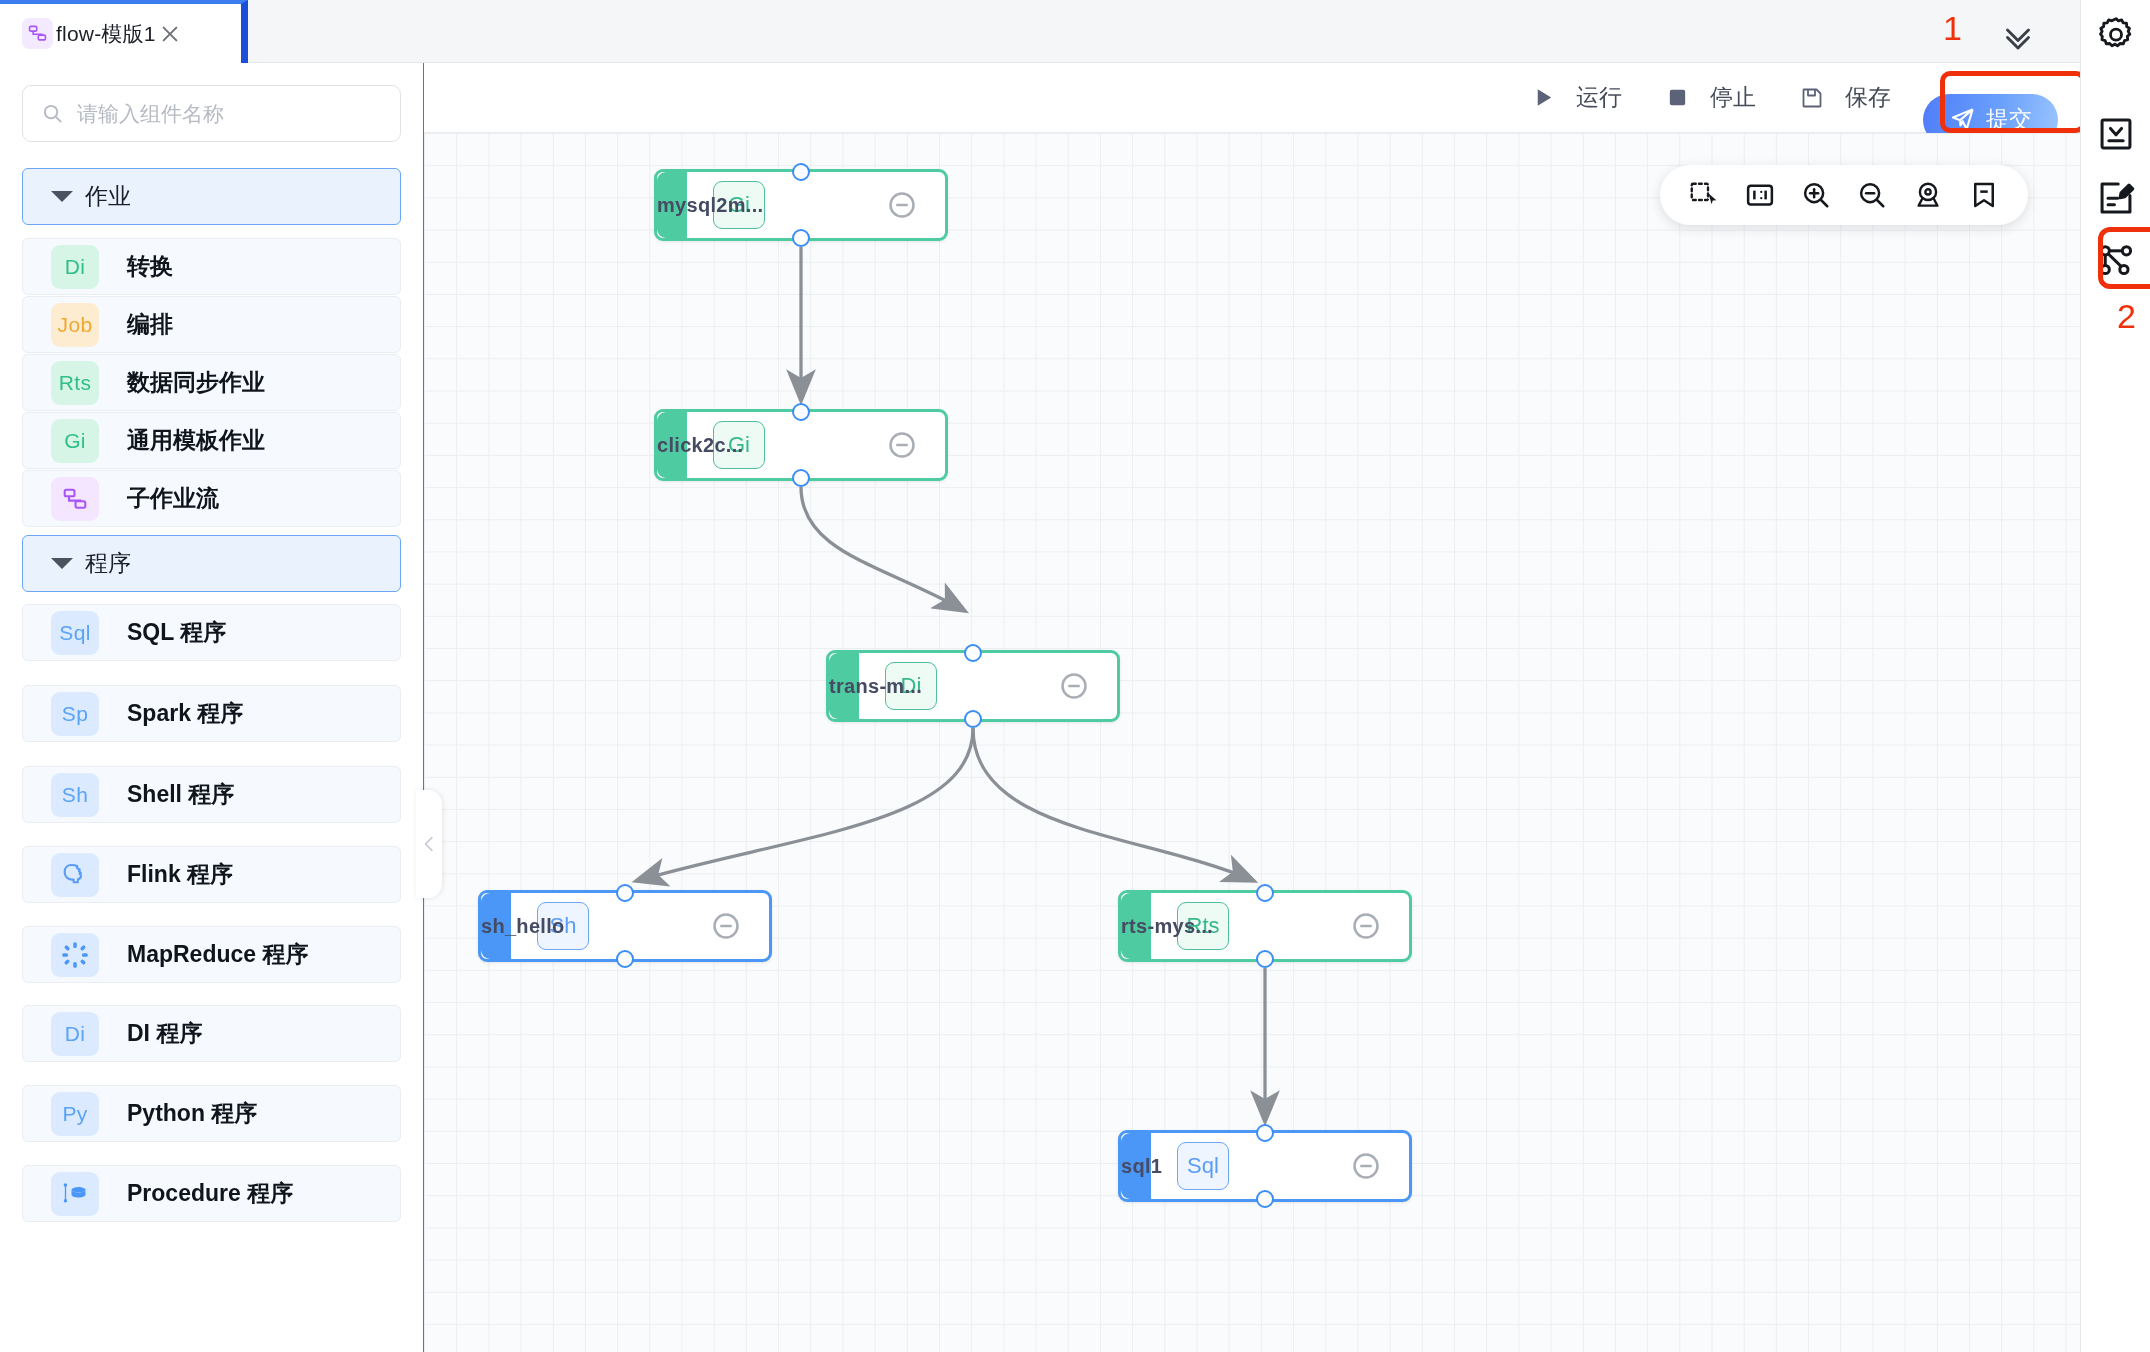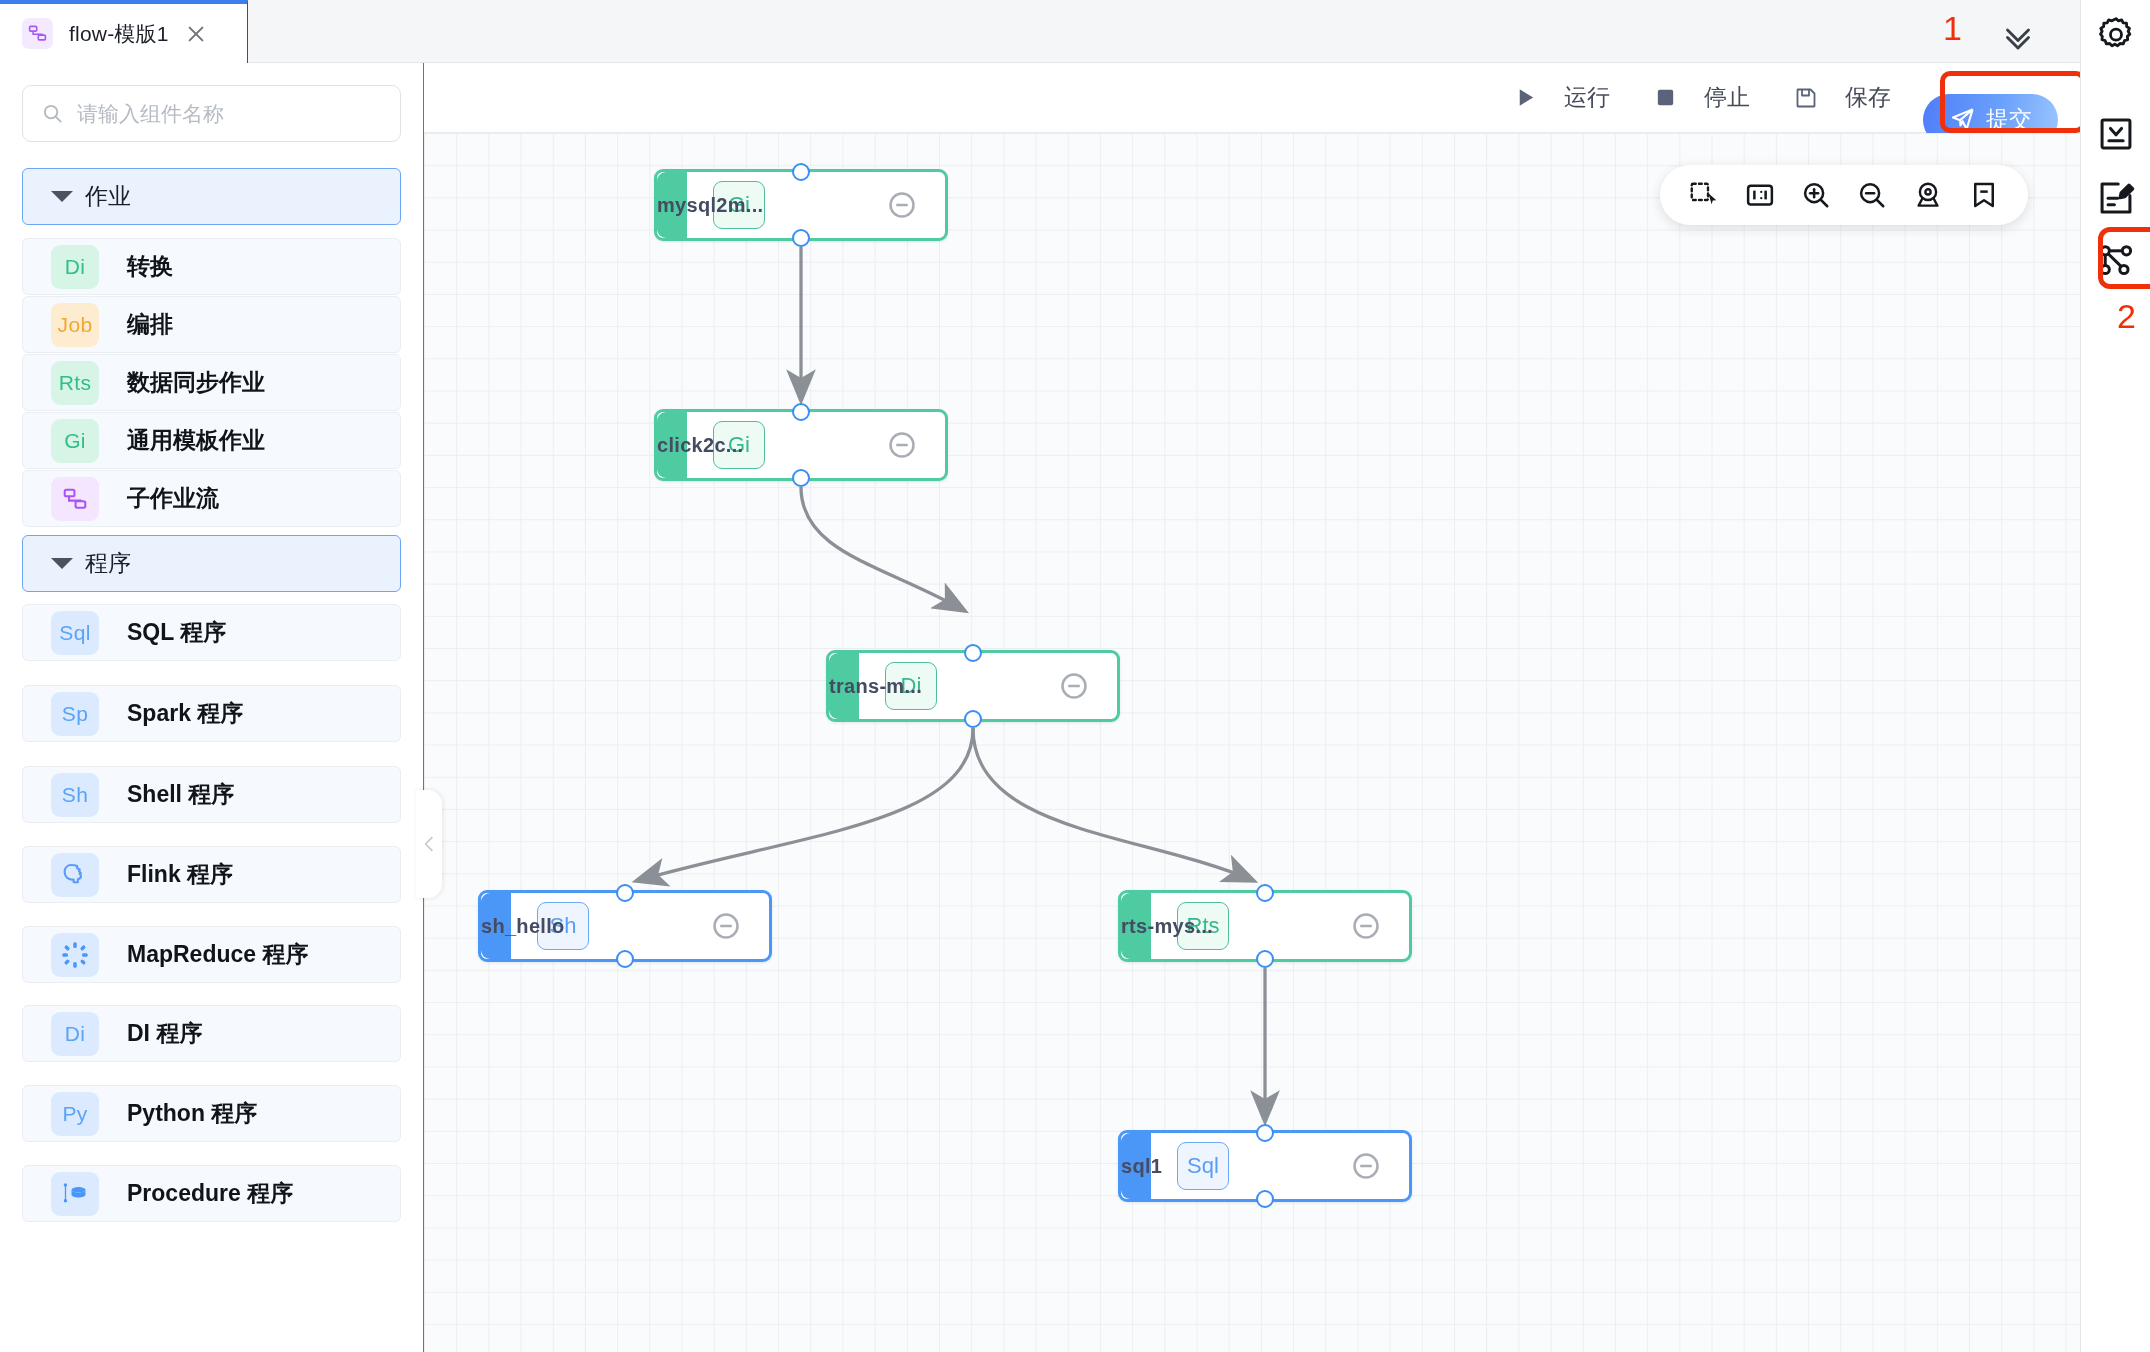--- a/index.html
+++ b/index.html
@@ -12,22 +12,22 @@
   #app { position: relative; width: 2150px; height: 1352px; }
 
   
   .tabstrip {
     position: absolute; left: 0; top: 0; width: 2080px; height: 63px;
     background: #f5f6f8; border-bottom: 1px solid #e4e6ea;
   }
   .tab {
     position: absolute; left: 0; top: 0; width: 248px; height: 63px;
     background: #fff; border-top: 4px solid #3c7df0;
-    border-right: 1px solid #1d4ed8;
-    display: flex; align-items: center; gap: 16px; padding: 0 18px 0 22px;
+    border-right: 7px solid #1d4ed8;
+    display: flex; align-items: center; gap: 3px; padding: 0 18px 0 22px;
   }
   .tab-icon {
     width: 31px; height: 31px; border-radius: 7px; background: #f3eaff;
     display: flex; align-items: center; justify-content: center; flex: none;
   }
   .tab-title {
     font-size: 21px; color: #1b1f27; white-space: nowrap;
     letter-spacing: .2px;
   }
   .tab-close {
@@ -102,21 +102,21 @@
   }
 
   
   .canvas-toolbar {
     position: absolute; left: 424px; top: 63px; width: 1656px; height: 70px;
     background: #fff; border-bottom: 1px solid #e9ebef;
     display: flex; align-items: center; justify-content: flex-end; gap: 0;
     padding-right: 22px;
   }
   .tb-btn {
-    display: flex; align-items: center; gap: 27px; padding: 0 22px;
+    display: flex; align-items: center; gap: 21px; padding: 0 22px;
     height: 48px; cursor: pointer; font-size: 23px; color: #454b58;
   }
   .tb-submit {
     display: flex; align-items: center; gap: 10px;
     height: 52px; padding: 0 26px; border-radius: 26px; cursor: pointer;
     background: linear-gradient(100deg,#4f7dfa 0%,#6aa0fb 55%,#9bc5ff 100%);
     color: #fff; font-size: 23px; margin-left: 10px; margin-top: 44px;
   }
   .anno-box-submit {
     position: absolute; left: 1940px; top: 71px; width: 146px; height: 62px;

